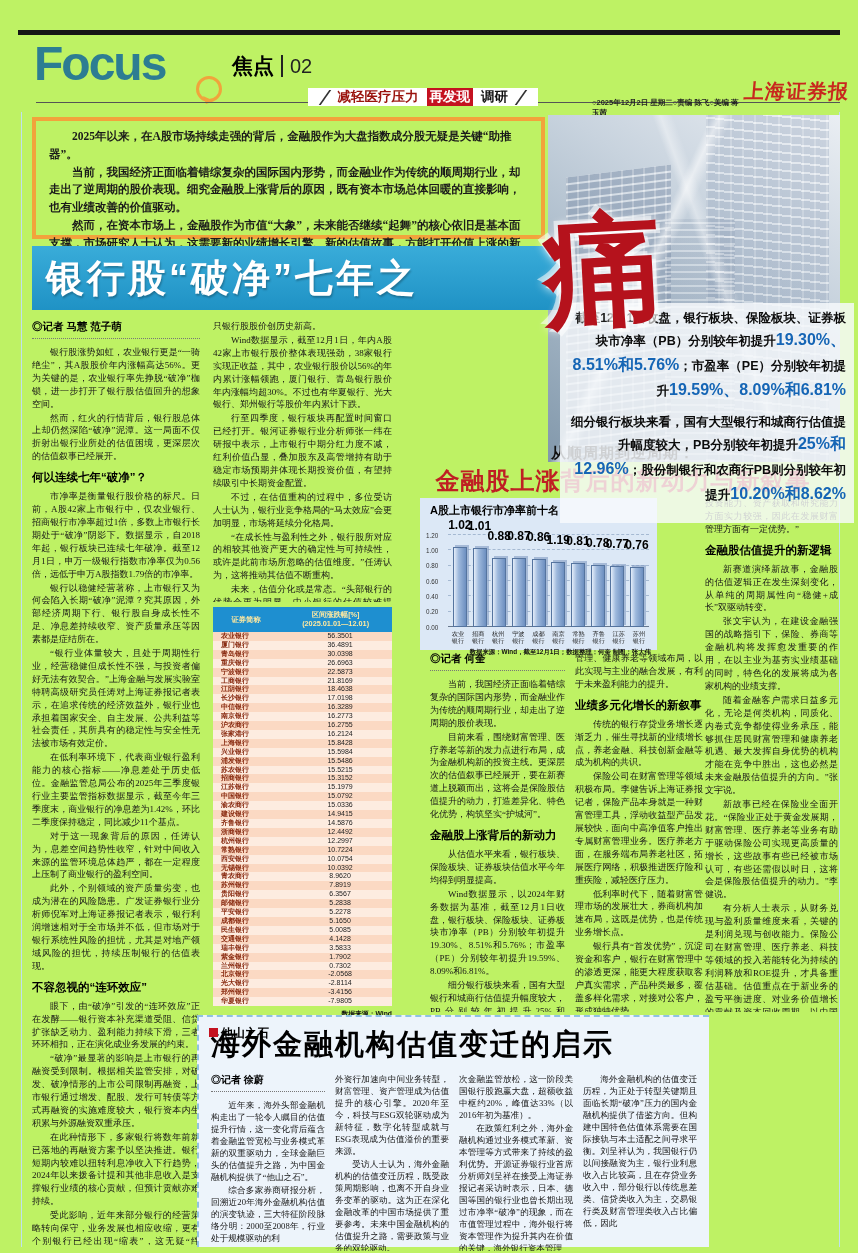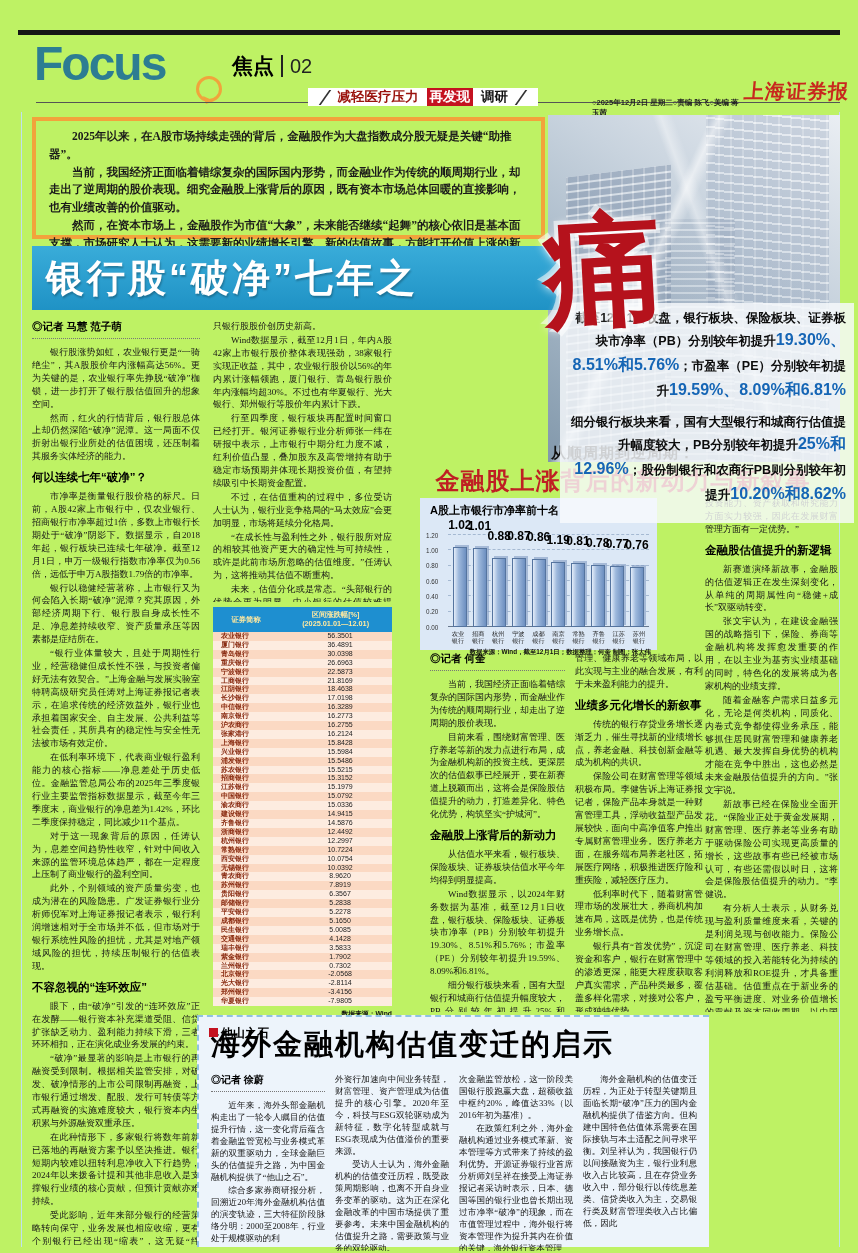--- a/index.html
+++ b/index.html
@@ -150,21 +150,21 @@
   <div class="abs pain">痛</div>
   <div class="abs stats">
     <p id="stat-p1"><span>截至12月1日收盘，银行板块、保险板块、证券板块市净率（PB）分别较年初提升</span><span class="em">19.30%、8.51%和5.76%</span><span>；市盈率（PE）分别较年初提升</span><span class="em">19.59%、8.09%和6.81%</span></p>
     <p id="stat-p2"><span>细分银行板块来看，国有大型银行和城商行估值提升幅度较大，PB分别较年初提升</span><span class="em">25%和12.96%</span><span>；股份制银行和农商行PB则分别较年初提升</span><span class="em">10.20%和8.62%</span></p>
   </div>
 
   <div class="abs col col1">
     <div class="byline">◎记者 马慧 范子萌</div>
     <div id="col1-blocks">
         <p class="para">银行股涨势如虹，农业银行更是“一骑绝尘”，其A股股价年内涨幅高达56%。更为关键的是，农业银行率先挣脱“破净”枷锁，进一步打开了银行股估值回升的想象空间。</p>
-        <p class="para">然而，红火的行情背后，银行股总体上却仍然深陷“破净”泥潭。这一局面不仅折射出银行业所处的估值困境，还压制着其服务实体经济的能力。</p>
+        <p class="para">然而，红火的行情背后，银行股总体上却仍然深陷“破净”泥潭。这一局面不仅折射出银行业所处的估值困境，更深层次的估值叙事已经展开。</p>
         <h4 class="colhead">何以连续七年“破净”？</h4>
         <p class="para">市净率是衡量银行股价格的标尺。日前，A股42家上市银行中，仅农业银行、招商银行市净率超过1倍，多数上市银行长期处于“破净”阴影下。数据显示，自2018年起，银行板块已连续七年破净。截至12月1日，申万一级银行指数市净率仅为0.56倍，远低于申万A股指数1.79倍的市净率。</p>
         <p class="para">银行以稳健经营著称，上市银行又为何会陷入长期“破净”泥潭？究其原因，外部经济周期下行、银行股自身成长性不足、净息差持续收窄、资产质量承压等因素都是症结所在。</p>
         <p class="para">“银行业体量较大，且处于周期性行业，经营稳健但成长性不强，与投资者偏好无法有效契合。”上海金融与发展实验室特聘高级研究员任涛对上海证券报记者表示，在追求传统的经济效益外，银行业也承担着国家安全、自主发展、公共利益等社会责任，其所具有的稳定性与安全性无法被市场有效定价。</p>
         <p class="para">在低利率环境下，代表商业银行盈利能力的核心指标——净息差处于历史低位。金融监管总局公布的2025年三季度银行业主要监管指标数据显示，截至今年三季度末，商业银行的净息差为1.42%，环比二季度保持稳定，同比减少11个基点。</p>
         <p class="para">对于这一现象背后的原因，任涛认为，息差空间趋势性收窄，针对中间收入来源的监管环境总体趋严，都在一定程度上压制了商业银行的盈利空间。</p>
         <p class="para">此外，个别领域的资产质量劣变，也成为潜在的风险隐患。广发证券银行业分析师倪军对上海证券报记者表示，银行利润增速相对于全市场并不低，但市场对于银行系统性风险的担忧，尤其是对地产领域风险的担忧，持续压制银行的估值表现。</p>
         <h4 class="colhead">不容忽视的“连环效应”</h4>
         <p class="para">眼下，由“破净”引发的“连环效应”正在发酵——银行资本补充渠道受阻、信贷扩张缺乏动力、盈利能力持续下滑，三者环环相扣，正在演化成业务发展的约束。</p>
         <p class="para">“破净”最显著的影响是上市银行的再融资受到限制。根据相关监管安排，对破发、破净情形的上市公司限制再融资，上市银行通过增发、配股、发行可转债等方式再融资的实施难度较大，银行资本内生积累与外源融资双重承压。</p>

